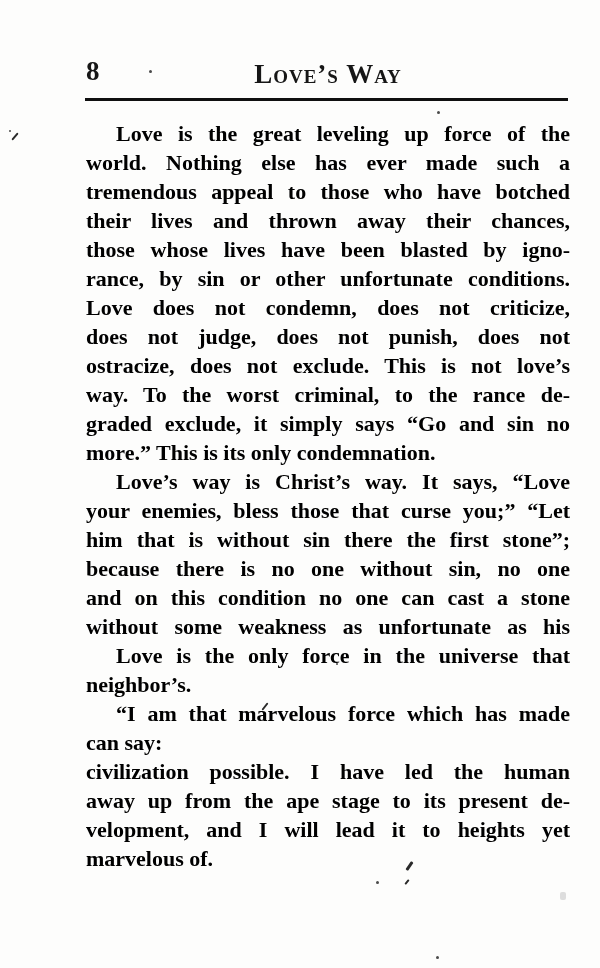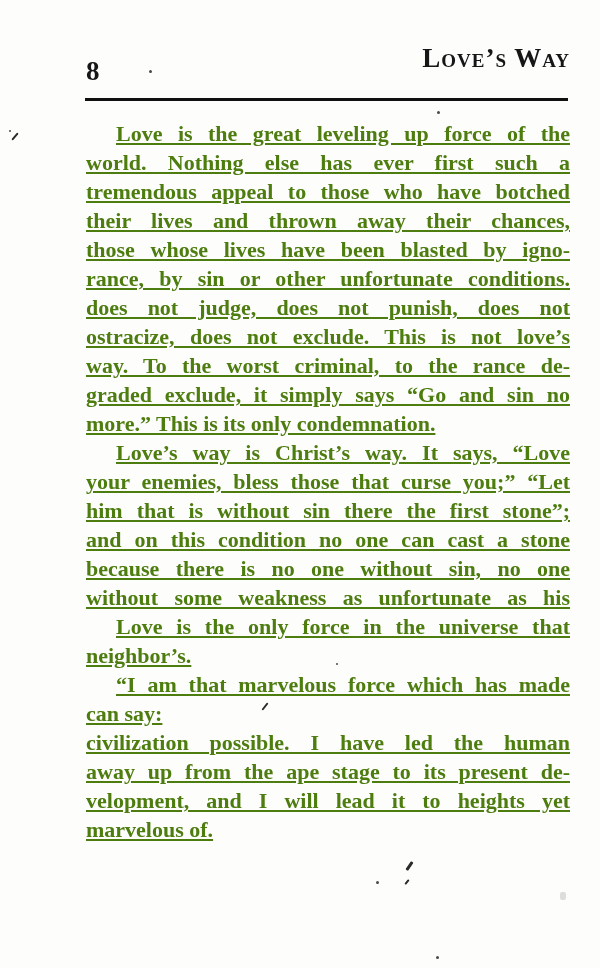--- a/index.html
+++ b/index.html
@@ -14,37 +14,36 @@
     background: #fdfdfc;
     color: #161616;
     overflow: hidden;
   }
   
   .pagenum {
     position: absolute; top: 57px; left: 86px;
     font-size: 27px; font-weight: 700; line-height: 28px;
   }
   .running-title {
-    position: absolute; top: 44px; left: 86px; width: 484px;
-    text-align: right;
+    position: absolute; top: 60px; left: 86px; width: 484px;
+    text-align: center;
     font-size: 27px; font-weight: 700; line-height: 29px;
     font-variant: small-caps;
     letter-spacing: 1px;
   }
   .head-rule {
     position: absolute; top: 98px; left: 85px;
     width: 483px; height: 3px;
     background: #101010;
   }
   
   .textblock {
     position: absolute; top: 119px; left: 86px; width: 484px;
     font-size: 22px; font-weight: 700; line-height: 29px;
-    color: #4d7c0f;
-    text-decoration: underline;
+    color: #000000;
   }
   .ln { height: 29px; overflow: hidden; }
   .ln.j { text-align: justify; text-align-last: justify; }
   .ln.j::after { content: ""; display: inline-block; width: 100%; }
   .ln.end { text-align: center; text-align-last: left; }
   .ln.ind { padding-left: 30px; }
   
   .spot { position: absolute; background: #4a4a4a; border-radius: 50%; }
   .stroke { position: absolute; background: #2a2a2a; border-radius: 1px; }
   .smudge { position: absolute; background: #c3c3c3; border-radius: 2px; opacity: .55; }
@@ -53,35 +52,36 @@
 <body>
 
 <div class="page">
 
   <div class="pagenum">8</div>
   <div class="running-title">Love’s Way</div>
   <div class="head-rule"></div>
 
   <div class="textblock">
     <div class="ln j ind">Love is the great leveling up force of the</div>
-    <div class="ln j">world. Nothing else has ever first such a</div>
+    <div class="ln j">world. Nothing else has ever made such a</div>
     <div class="ln j">tremendous appeal to those who have botched</div>
     <div class="ln j">their lives and thrown away their chances,</div>
     <div class="ln j">those whose lives have been blasted by igno-</div>
     <div class="ln j">rance, by sin or other unfortunate conditions.</div>
+    <div class="ln j">Love does not condemn, does not criticize,</div>
     <div class="ln j">does not judge, does not punish, does not</div>
     <div class="ln j">ostracize, does not exclude. This is not love’s</div>
     <div class="ln j">way. To the worst criminal, to the rance de-</div>
     <div class="ln j">graded exclude, it simply says “Go and sin no</div>
     <div class="ln end">more.” This is its only condemnation.</div>
     <div class="ln j ind">Love’s way is Christ’s way. It says, “Love</div>
     <div class="ln j">your enemies, bless those that curse you;” “Let</div>
     <div class="ln j">him that is without sin there the first stone”;</div>
+    <div class="ln j">because there is no one without sin, no one</div>
     <div class="ln j">and on this condition no one can cast a stone</div>
-    <div class="ln j">because there is no one without sin, no one</div>
     <div class="ln j">without some weakness as unfortunate as his</div>
     <div class="ln j ind">Love is the only force in the universe that</div>
     <div class="ln end">neighbor’s.</div>
     <div class="ln j ind">“I am that marvelous force which has made</div>
     <div class="ln end">can say:</div>
     <div class="ln j">civilization possible. I have led the human</div>
     <div class="ln j">away up from the ape stage to its present de-</div>
     <div class="ln j">velopment, and I will lead it to heights yet</div>
     <div class="ln end">marvelous of.</div>
   </div>

